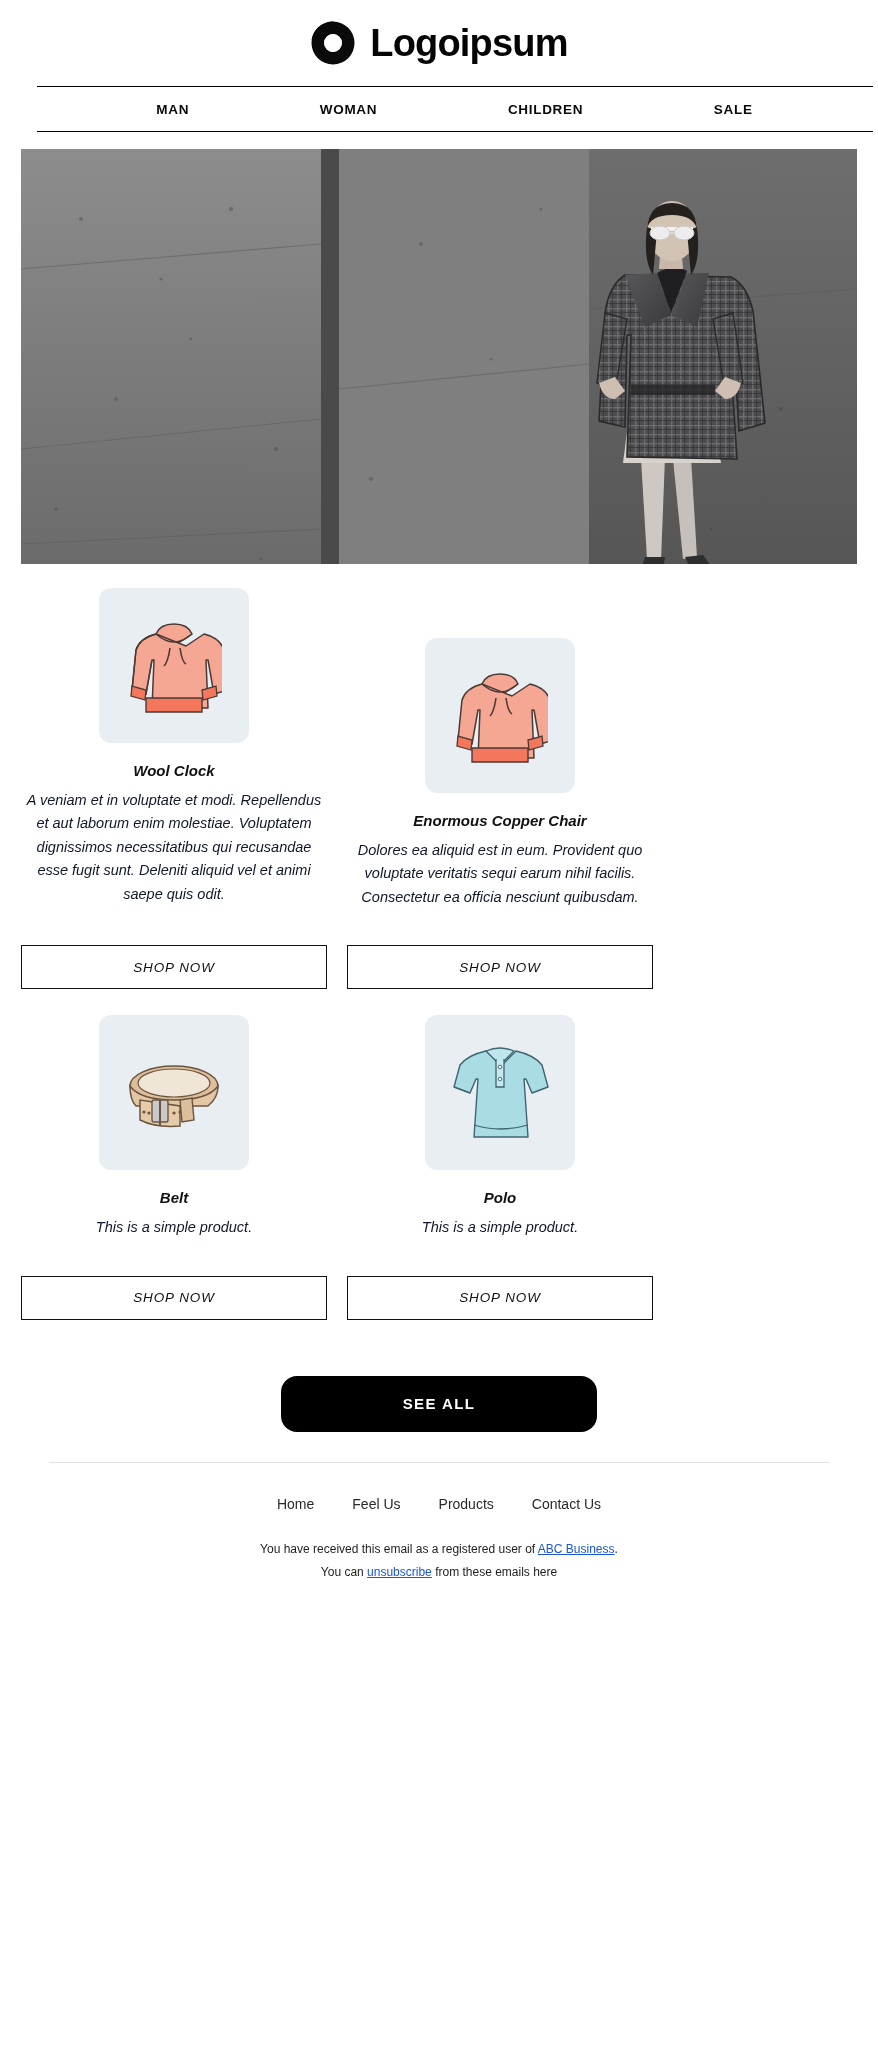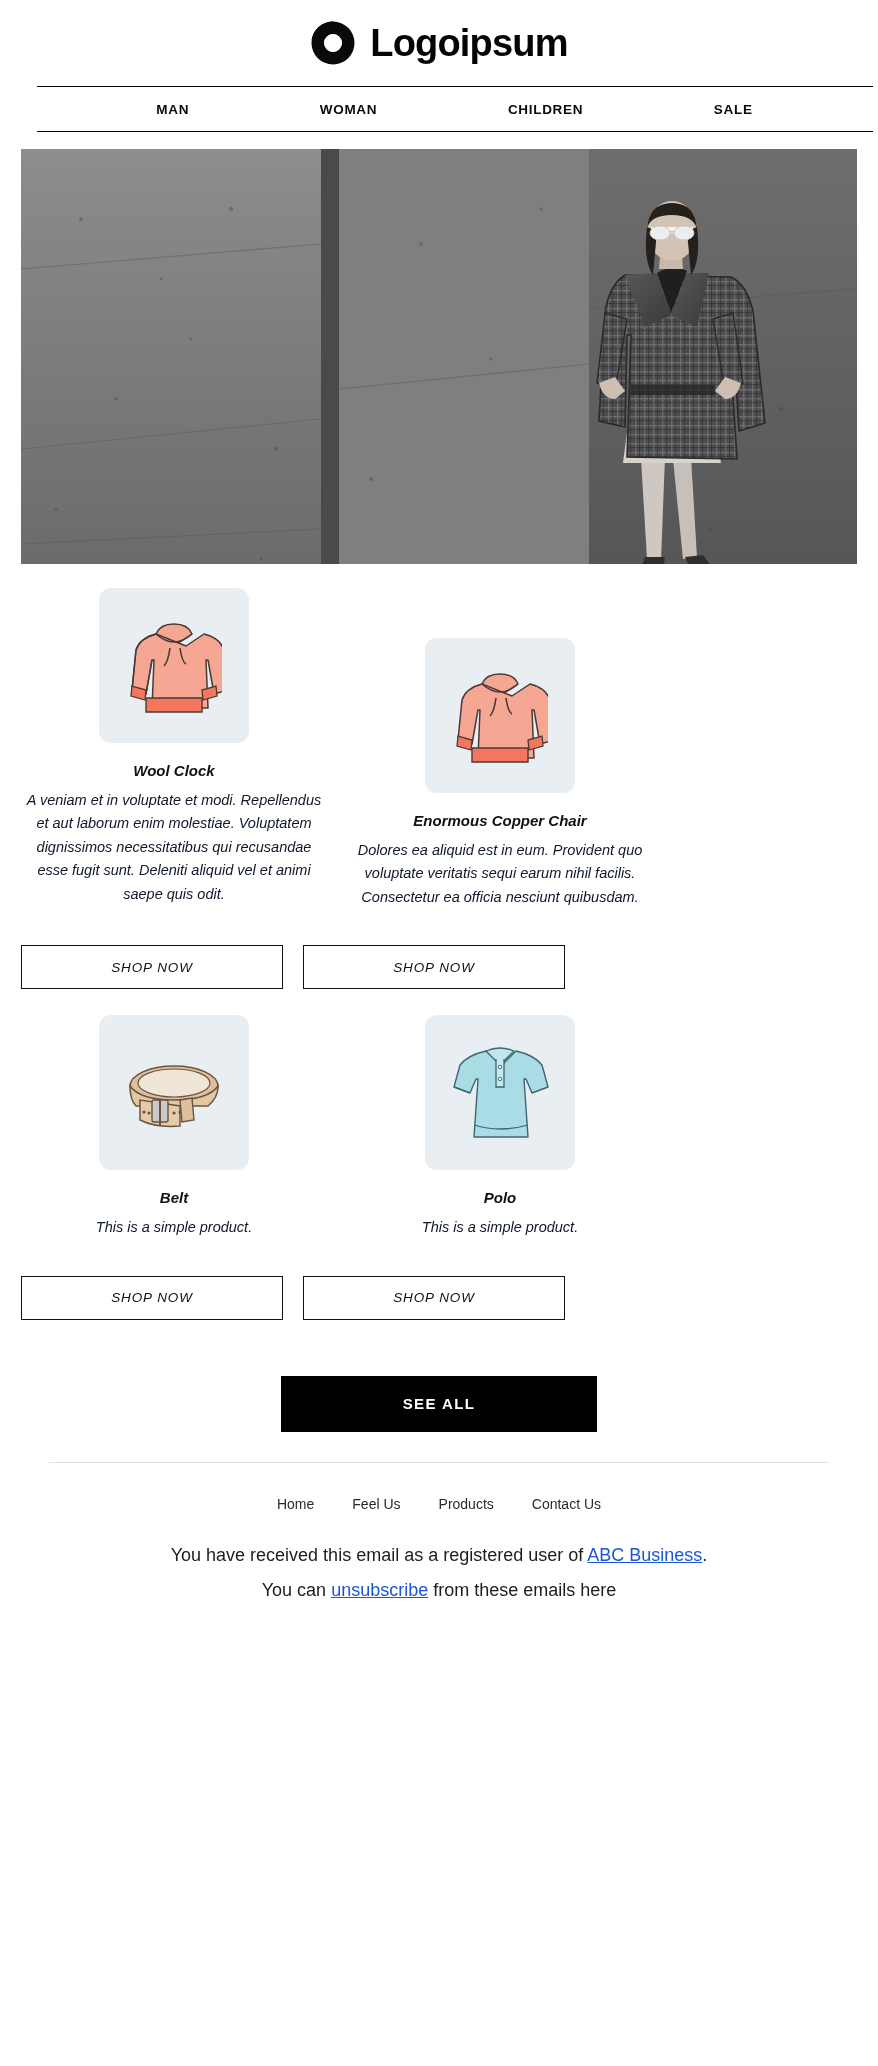--- a/index.html
+++ b/index.html
@@ -34,40 +34,40 @@
   .products { width: 836px; margin: 24px auto 0; position: relative; }
   .prow { display: flex; gap: 20px; align-items: flex-start; font-style: italic; }
   .pcard { width: 306px; display: flex; flex-direction: column; align-items: center; }
   .pcard.offset { margin-top: 50px; }
   .thumb { width: 150px; height: 155px; background: #e9eef3; border-radius: 12px;
            display: flex; align-items: center; justify-content: center; }
   .thumb svg { display: block; }
   .ptitle { font-size: 15px; font-weight: 700; color: #111; margin-top: 19px; text-align: center; }
   .pdesc { font-size: 14.5px; color: #0f172a; line-height: 1.62; text-align: center;
            margin-top: 10px; width: 300px; }
-  .shopbtn { margin-top: 18px; width: 262px; height: 44px; border: 1px solid #111; background: #fff;
+  .shopbtn { margin-top: 18px; width: 306px; height: 44px; border: 1px solid #111; background: #fff;
              display: flex; align-items: center; justify-content: center;
              font-size: 13.5px; font-weight: 400; color: #111; letter-spacing: 0.9px;
              text-decoration: none; }
 
   
   .cta-wrap { margin-top: 56px; display: flex; justify-content: center; }
   .cta { width: 316px; height: 56px; background: #000; color: #fff; display: flex;
          align-items: center; justify-content: center; font-size: 15px; font-weight: 700;
-         letter-spacing: 1.4px; text-decoration: none; }
+         letter-spacing: 1.4px; text-decoration: none; border-radius: 16px; }
 
   .help { margin-top: 28px; text-align: center; font-size: 15px; color: #222; line-height: 1.7; }
   .help a { color: #1a56d6; text-decoration: underline; }
 
   .divider { width: 780px; height: 1px; background: #e2e2e2; margin: 30px auto 0; }
 
   .footlinks { margin-top: 33px; display: flex; justify-content: center; gap: 38px; align-items: center; }
   .footlinks a { font-size: 14px; color: #2a2a2a; text-decoration: none; }
 
-  .legal { margin-top: 26px; text-align: center; font-size: 18px; color: #1d1d1d; line-height: 1.95; }
+  .legal { margin-top: 26px; text-align: center; font-size: 12px; color: #1d1d1d; line-height: 1.95; }
   .legal a { color: #1a56d6; text-decoration: underline; }
 </style>
 </head>
 <body>
 
 <div class="page">
 
   <div class="logo-bar">
     <div class="logo">
       <svg class="logo-mark" viewBox="0 0 46 46">

